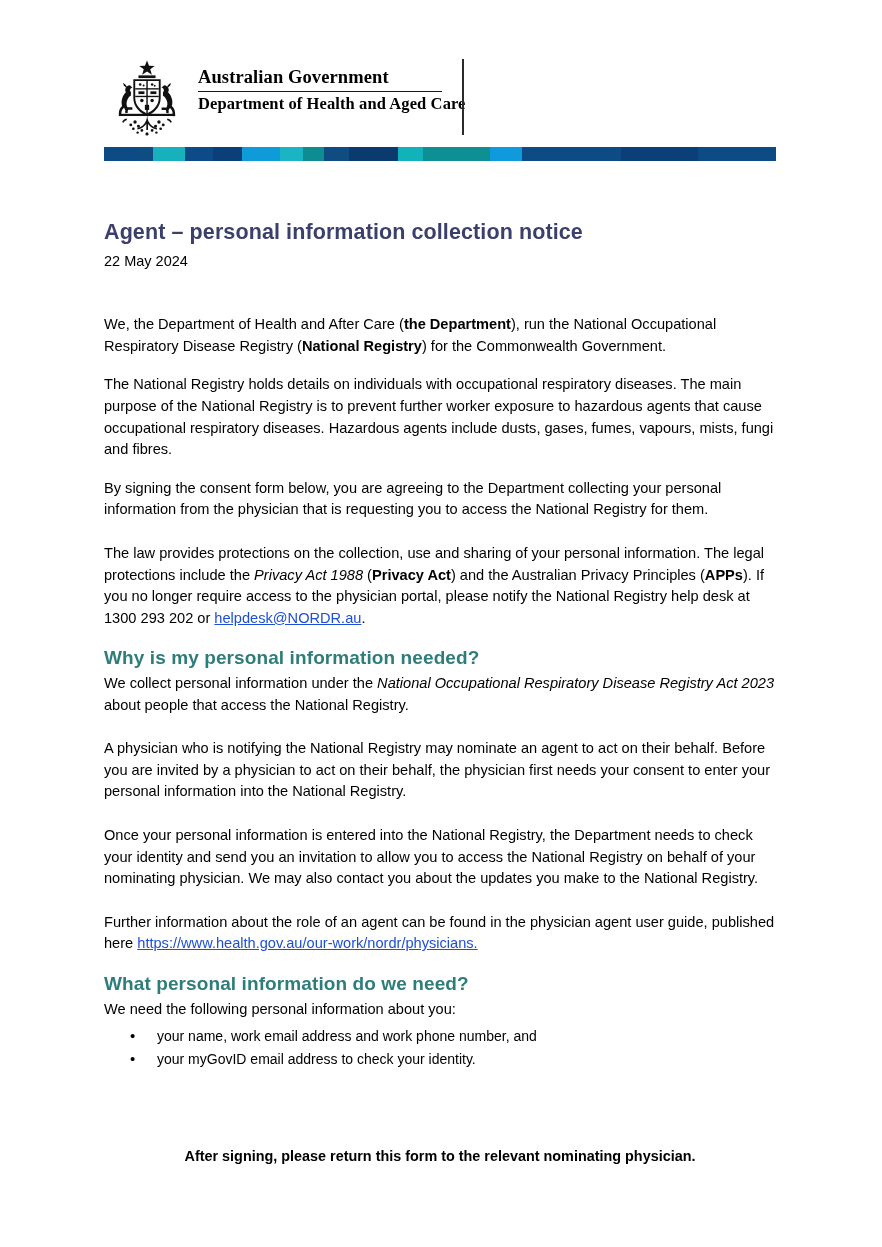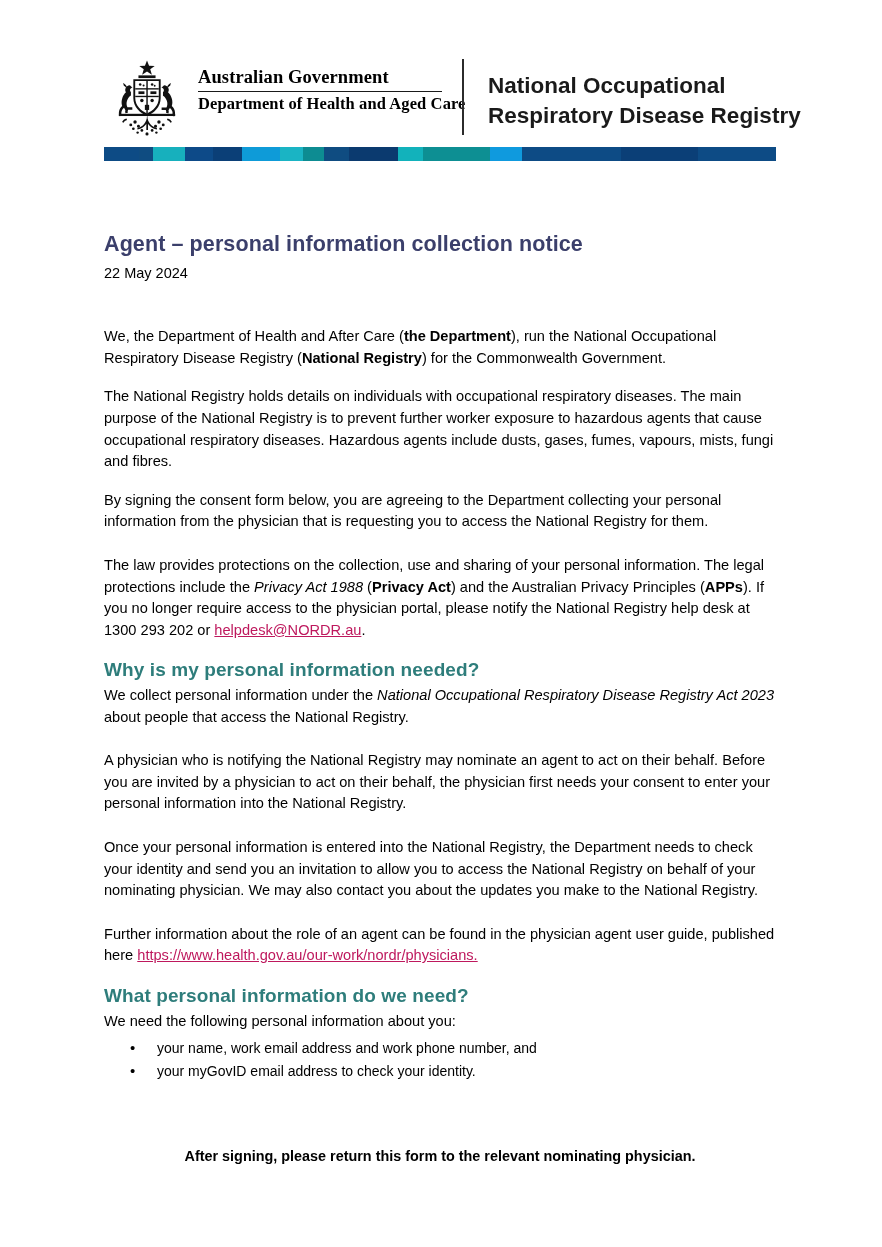--- a/index.html
+++ b/index.html
@@ -102,21 +102,21 @@
     width: 672px;
     height: 14px;
     display: flex;
   }
   .colourbar span { display: block; height: 100%; }
 
   
   .content {
     position: absolute;
     left: 104px;
-    top: 232px;
+    top: 220px;
     width: 672px;
   }
 
   h1.doc-title {
     font-size: 21.5px;
     font-weight: bold;
     color: #3b3f6b;
     margin: 0 0 7px 0;
     line-height: 1.2;
     letter-spacing: 0.1px;
@@ -141,21 +141,21 @@
   h2.section {
     font-size: 19px;
     font-weight: bold;
     color: #2e7d7b;
     margin: 10px 0 3px 0;
     line-height: 1.25;
     letter-spacing: 0.1px;
   }
 
   .lnk {
-    color: #be185d;
+    color: #1d4ed8;
     text-decoration: underline;
   }
   .italic { font-style: italic; }
   .bold { font-weight: bold; }
 
   ul.bullets {
     margin: 1px 0 0 0;
     padding: 0 0 0 0;
     list-style: none;
   }
@@ -248,24 +248,20 @@
 
       <div class="gov-wordmark">
         <div class="gov-line1">Australian Government</div>
         <hr class="gov-rule">
         <div class="gov-line2">Department of Health and Aged Care</div>
       </div>
     </div>
 
     <div class="vdivider"></div>
 
-    <div class="registry-title">
-      <div>National Occupational</div>
-      <div>Respiratory Disease Registry</div>
-    </div>
   </div>
 
   <div class="colourbar" id="colourbar">
       <span style="background: rgb(13, 75, 133); width: 5.2521%;"></span>
       <span style="background: rgb(15, 76, 129); width: 2.10084%;"></span>
       <span style="background: rgb(23, 176, 189); width: 4.72689%;"></span>
       <span style="background: rgb(13, 74, 136); width: 4.20168%;"></span>
       <span style="background: rgb(11, 63, 119); width: 4.20168%;"></span>
       <span style="background: rgb(14, 155, 216); width: 5.77731%;"></span>
       <span style="background: rgb(26, 180, 196); width: 3.36134%;"></span>

